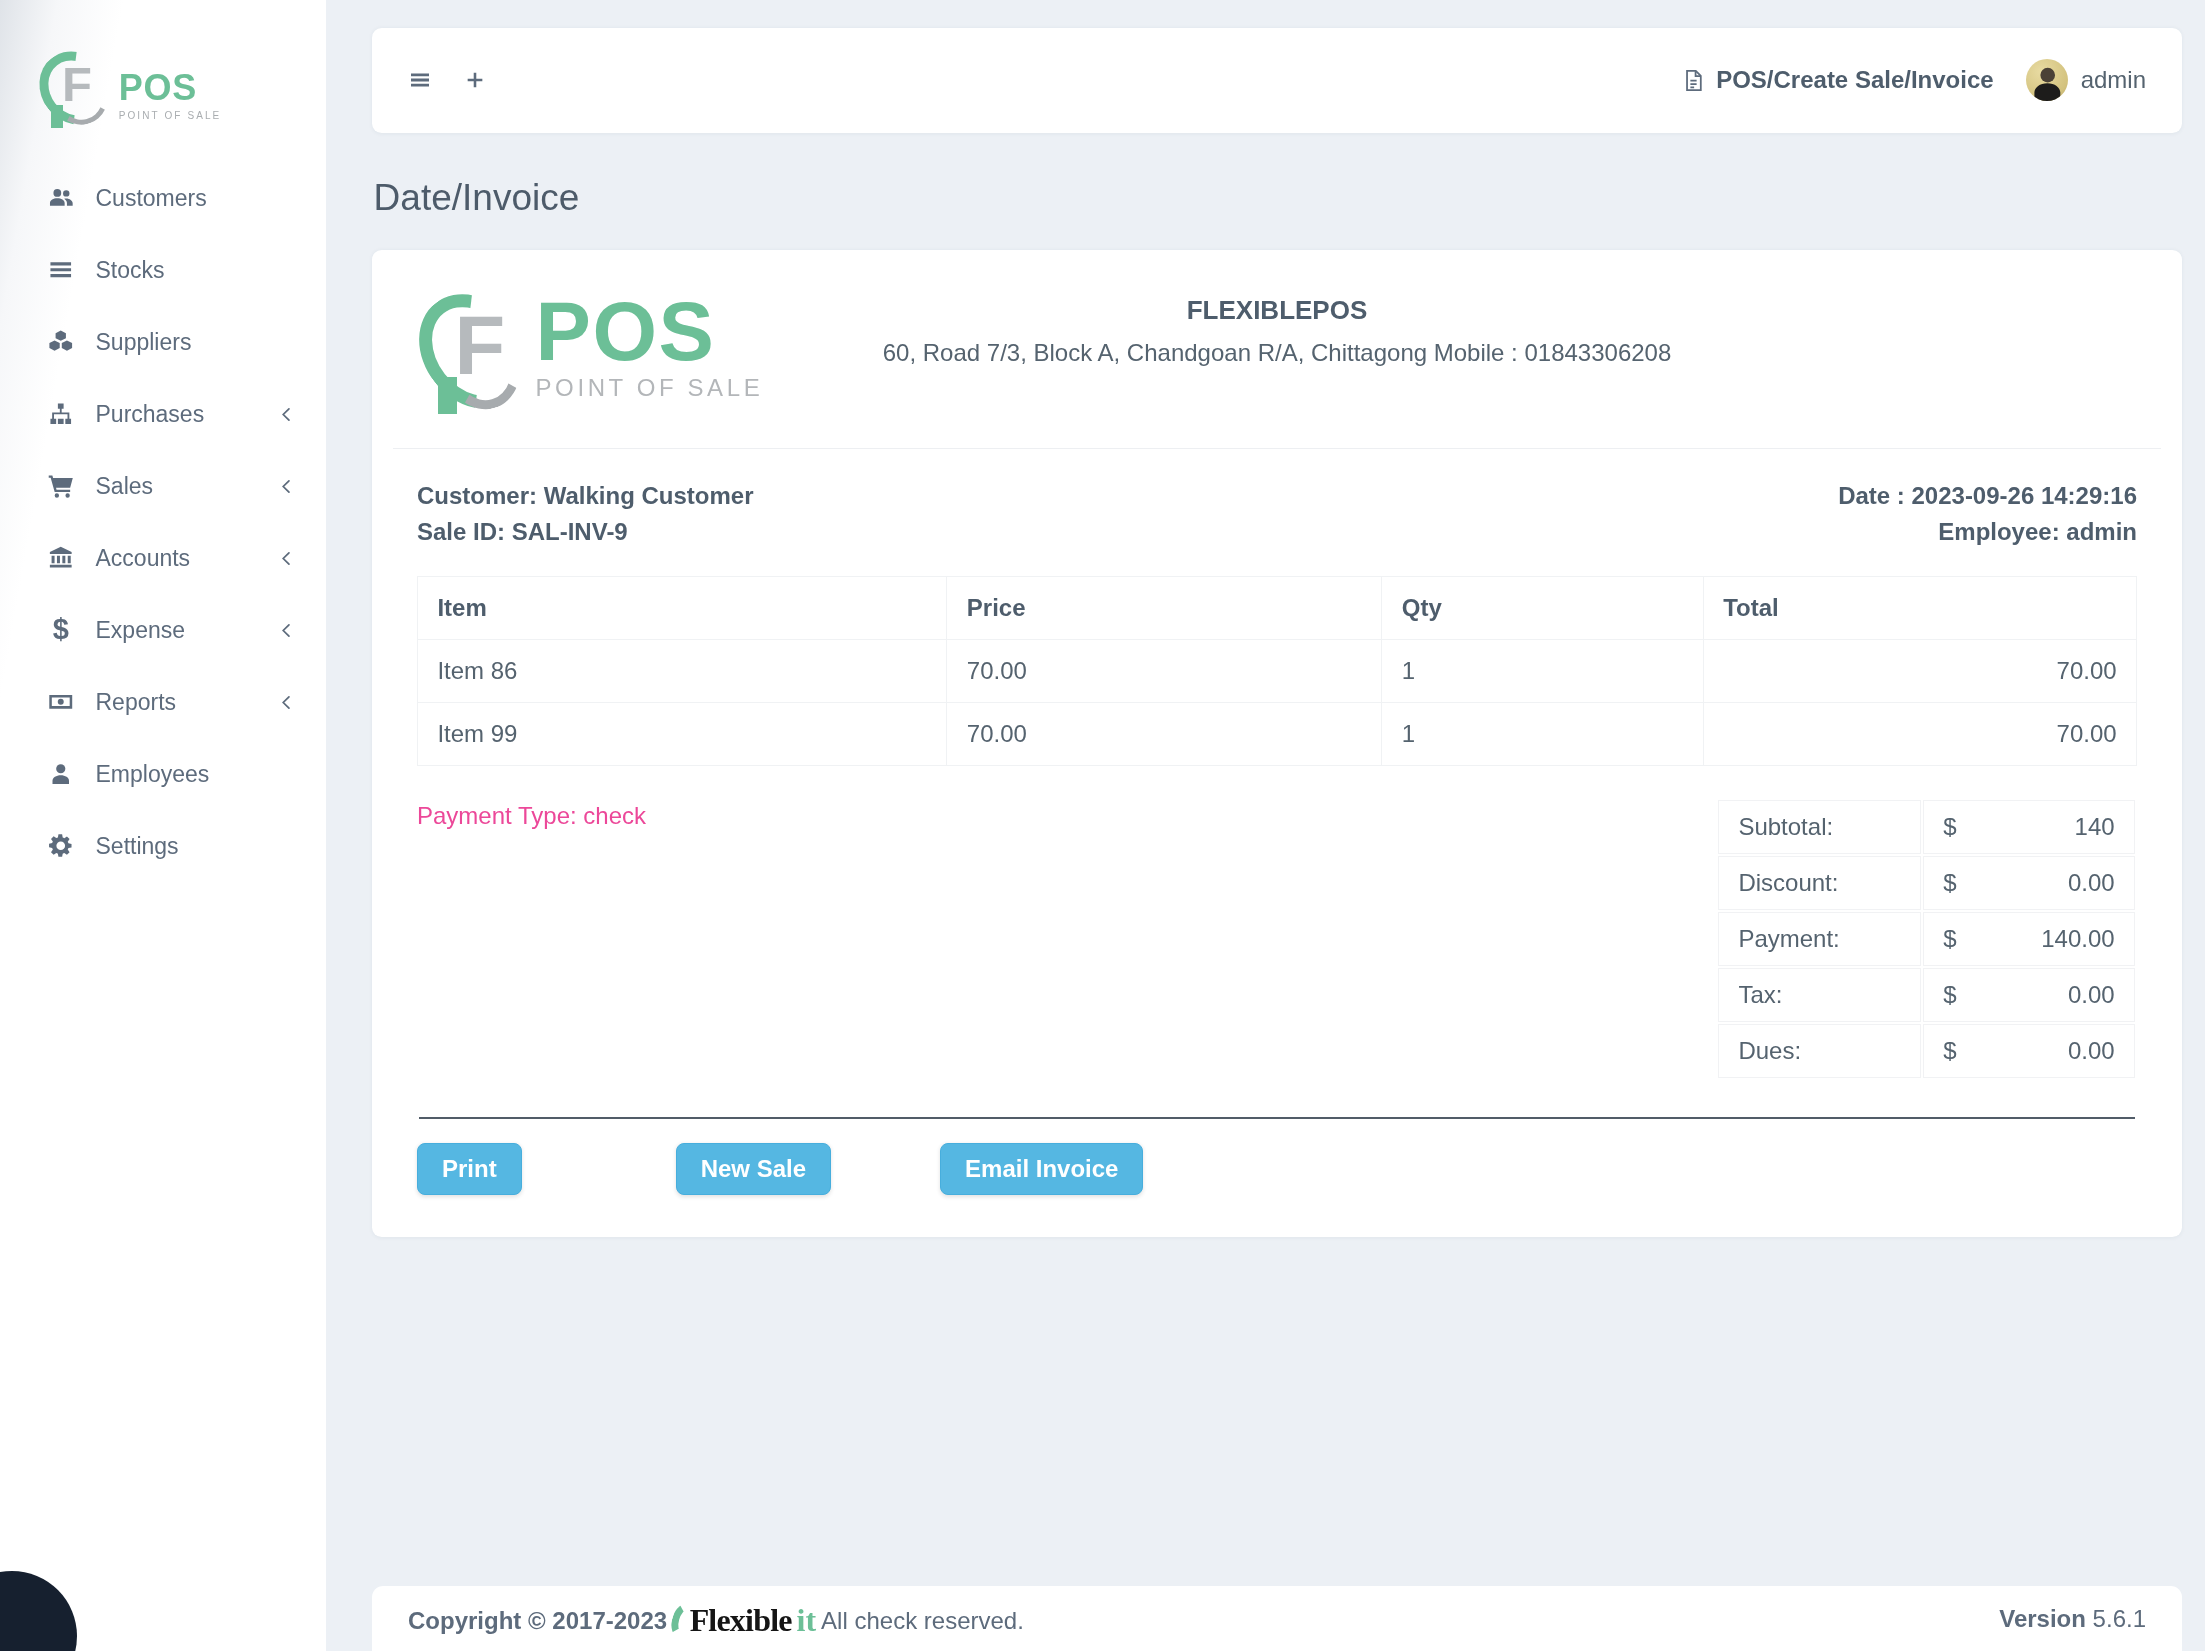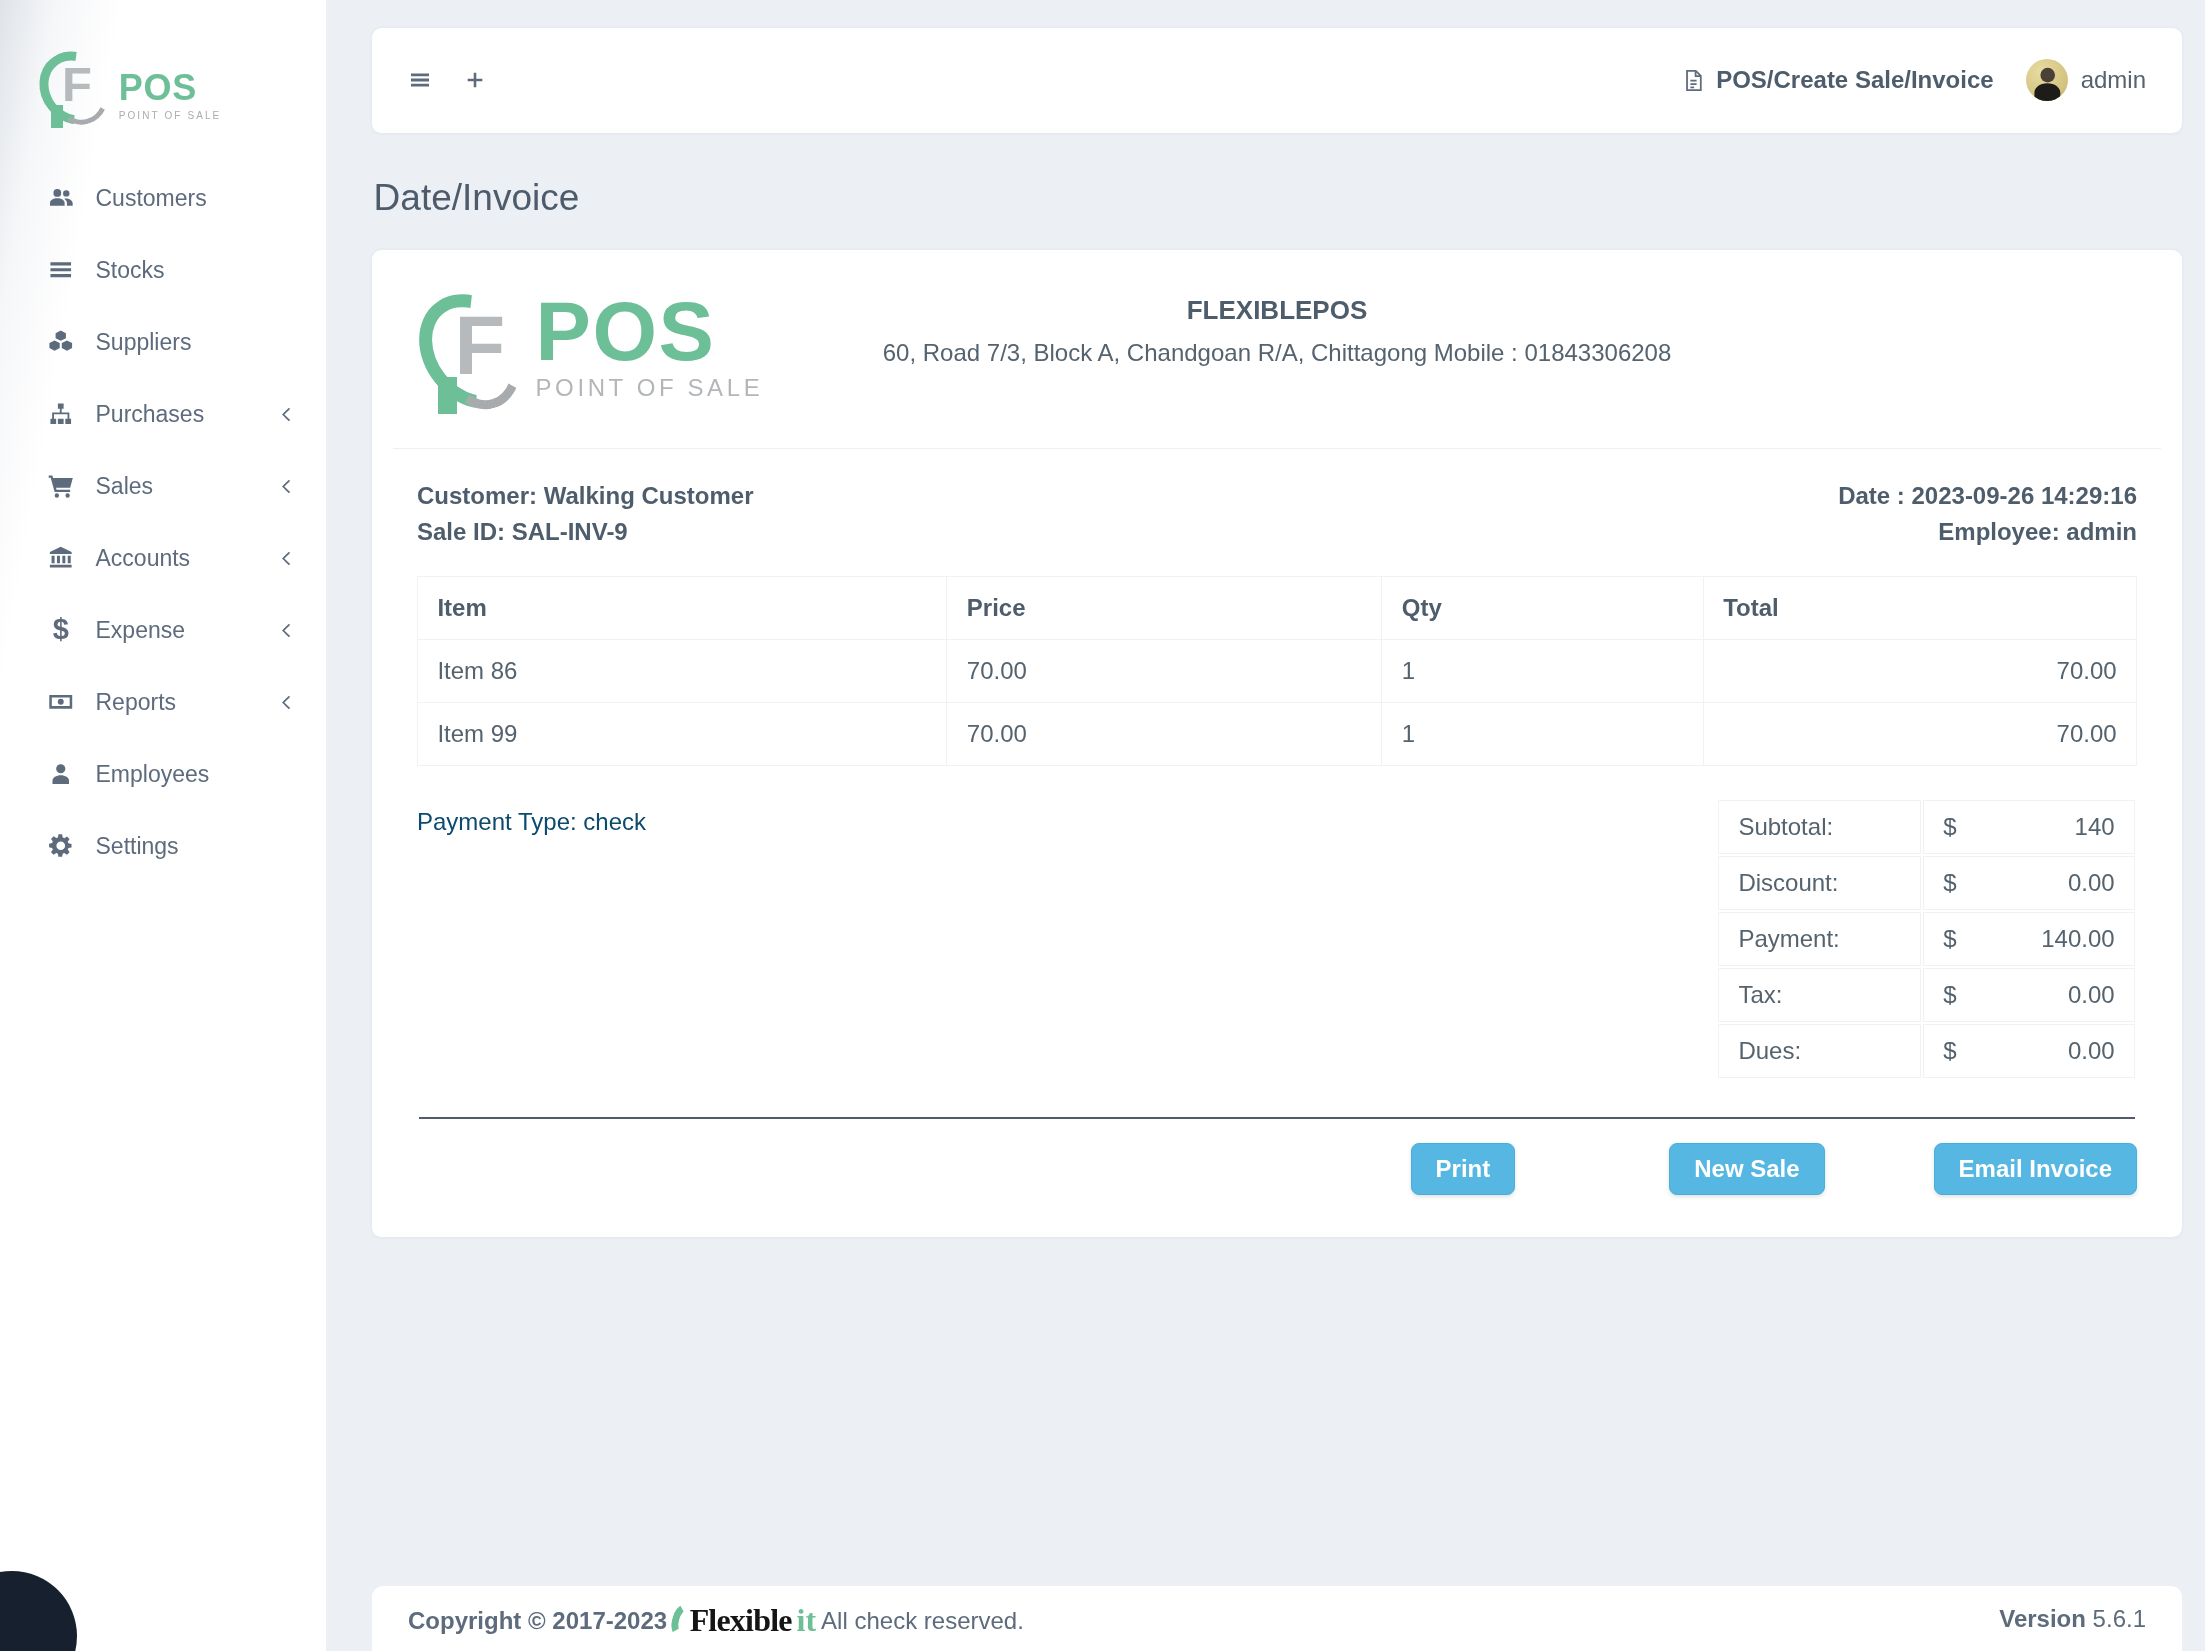--- a/index.html
+++ b/index.html
@@ -86,29 +86,29 @@
   .meta-right{text-align:right}
 
   .items-table{width:100%;border-collapse:collapse;margin-top:26px;font-size:24px;table-layout:fixed}
   .items-table th,.items-table td{border:0.8px solid #f0f2f4;padding:17px 19.4px;text-align:left;
     overflow:hidden;white-space:nowrap}
   .items-table th{font-weight:700;color:#4e5d6c}
   .items-table td{color:#55636f}
   .td-total{text-align:right !important}
 
   .pay-row{display:flex;justify-content:space-between;align-items:flex-start;margin-top:32px}
-  .payment-type{font-size:24px;color:#0c4a6e;margin-top:10px}
+  .payment-type{font-size:24px;color:#ec4899;margin-top:4px}
   .totals-table{border-collapse:separate;border-spacing:2.4px;width:421px;font-size:24px;color:#55636f}
   .totals-table td{border:0.8px solid #f1f2f4;padding:12px 19.4px}
   .t-label{width:162px}
   .val-flex{display:flex;justify-content:space-between}
 
   .dark-hr{border:0;border-top:2.4px solid #515c68;margin:37px 1.6px 0}
 
-  .btn-row{display:flex;justify-content:flex-end;align-items:center;margin-top:24px}
+  .btn-row{display:flex;justify-content:flex-start;align-items:center;margin-top:24px}
   .btn{height:52px;padding:0 24px;background:#55b7e2;border:0.8px solid #47aedd;border-radius:8px;
     color:#fff;font-weight:700;font-size:24px;display:flex;align-items:center;cursor:pointer;
     box-shadow:0 1.6px 4px rgba(0,0,0,.12);font-family:"Liberation Sans",sans-serif}
   .btn-print{margin-right:154px}
   .btn-new{margin-right:109px}
 
   
   .footer{margin-top:auto;margin-bottom:-29px;background:#fff;border-radius:11.3px 11.3px 0 0;
     height:78px;display:flex;align-items:flex-start;padding:16px 36px 0;font-size:24px;color:#5d6b7c}
   .f-left{display:flex;align-items:center;gap:5px}

